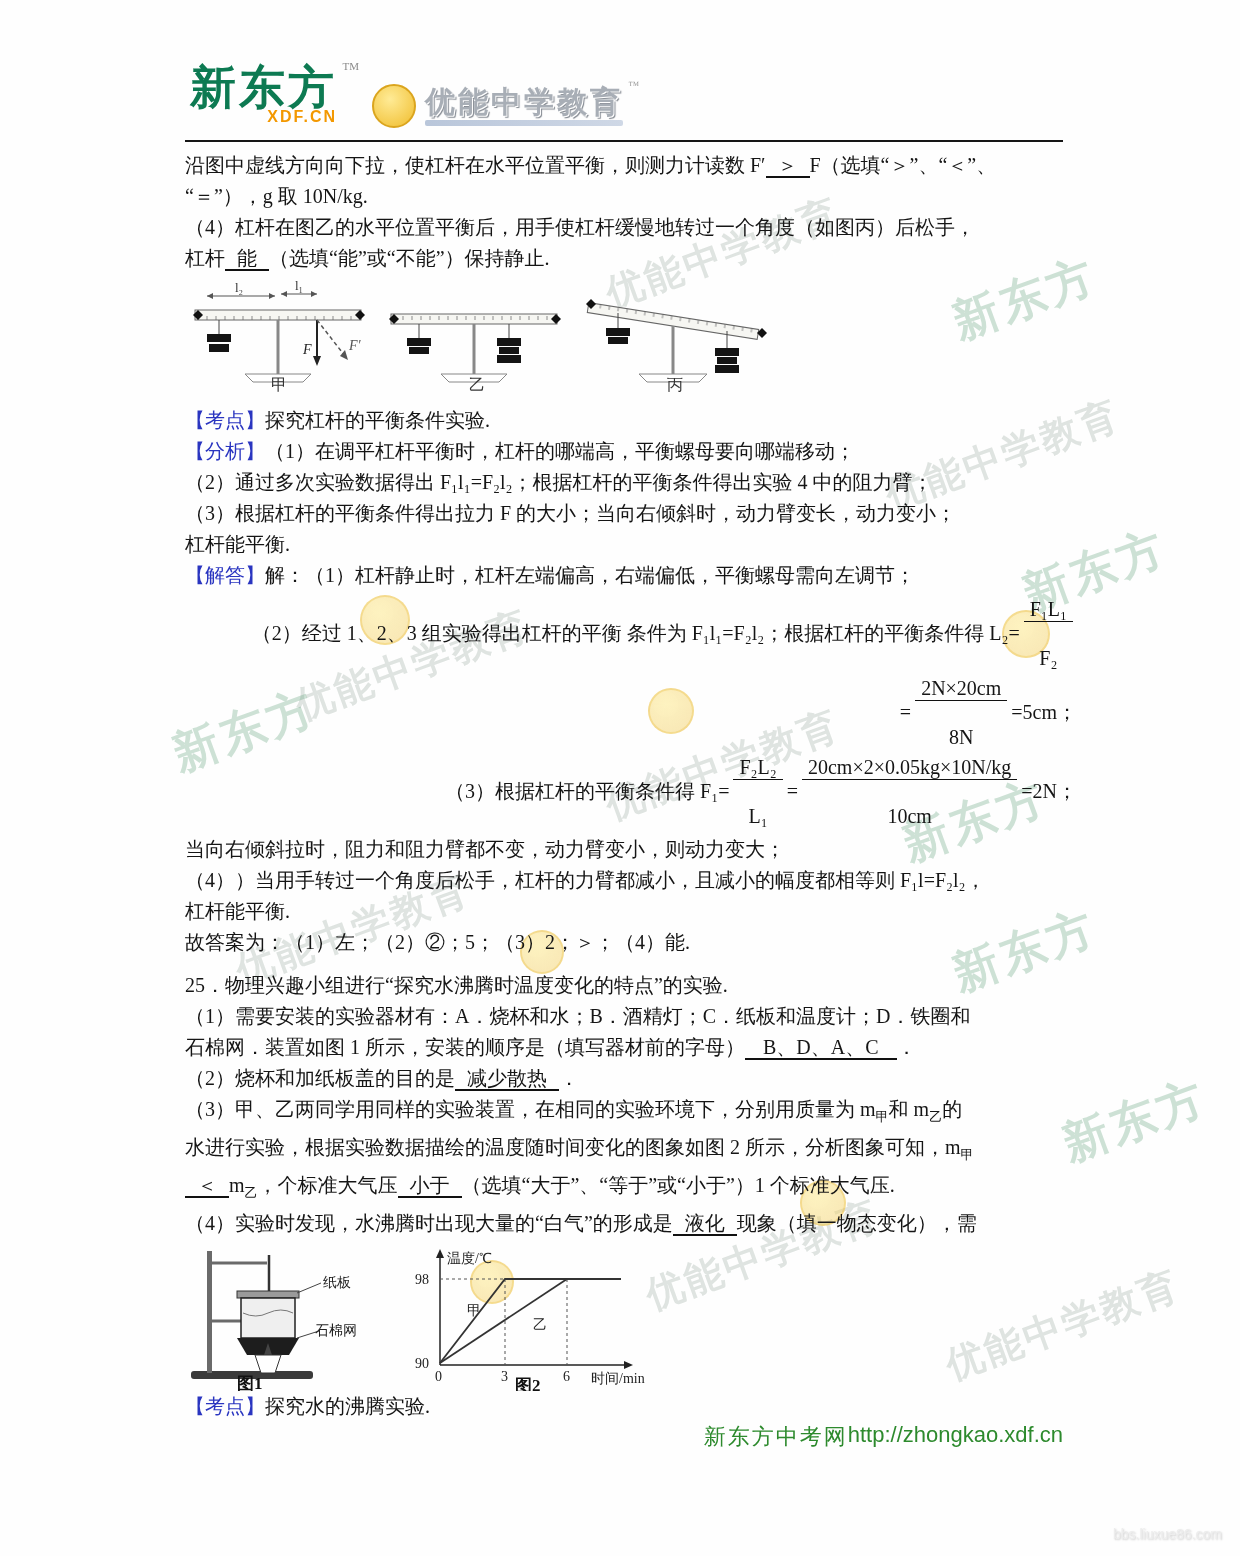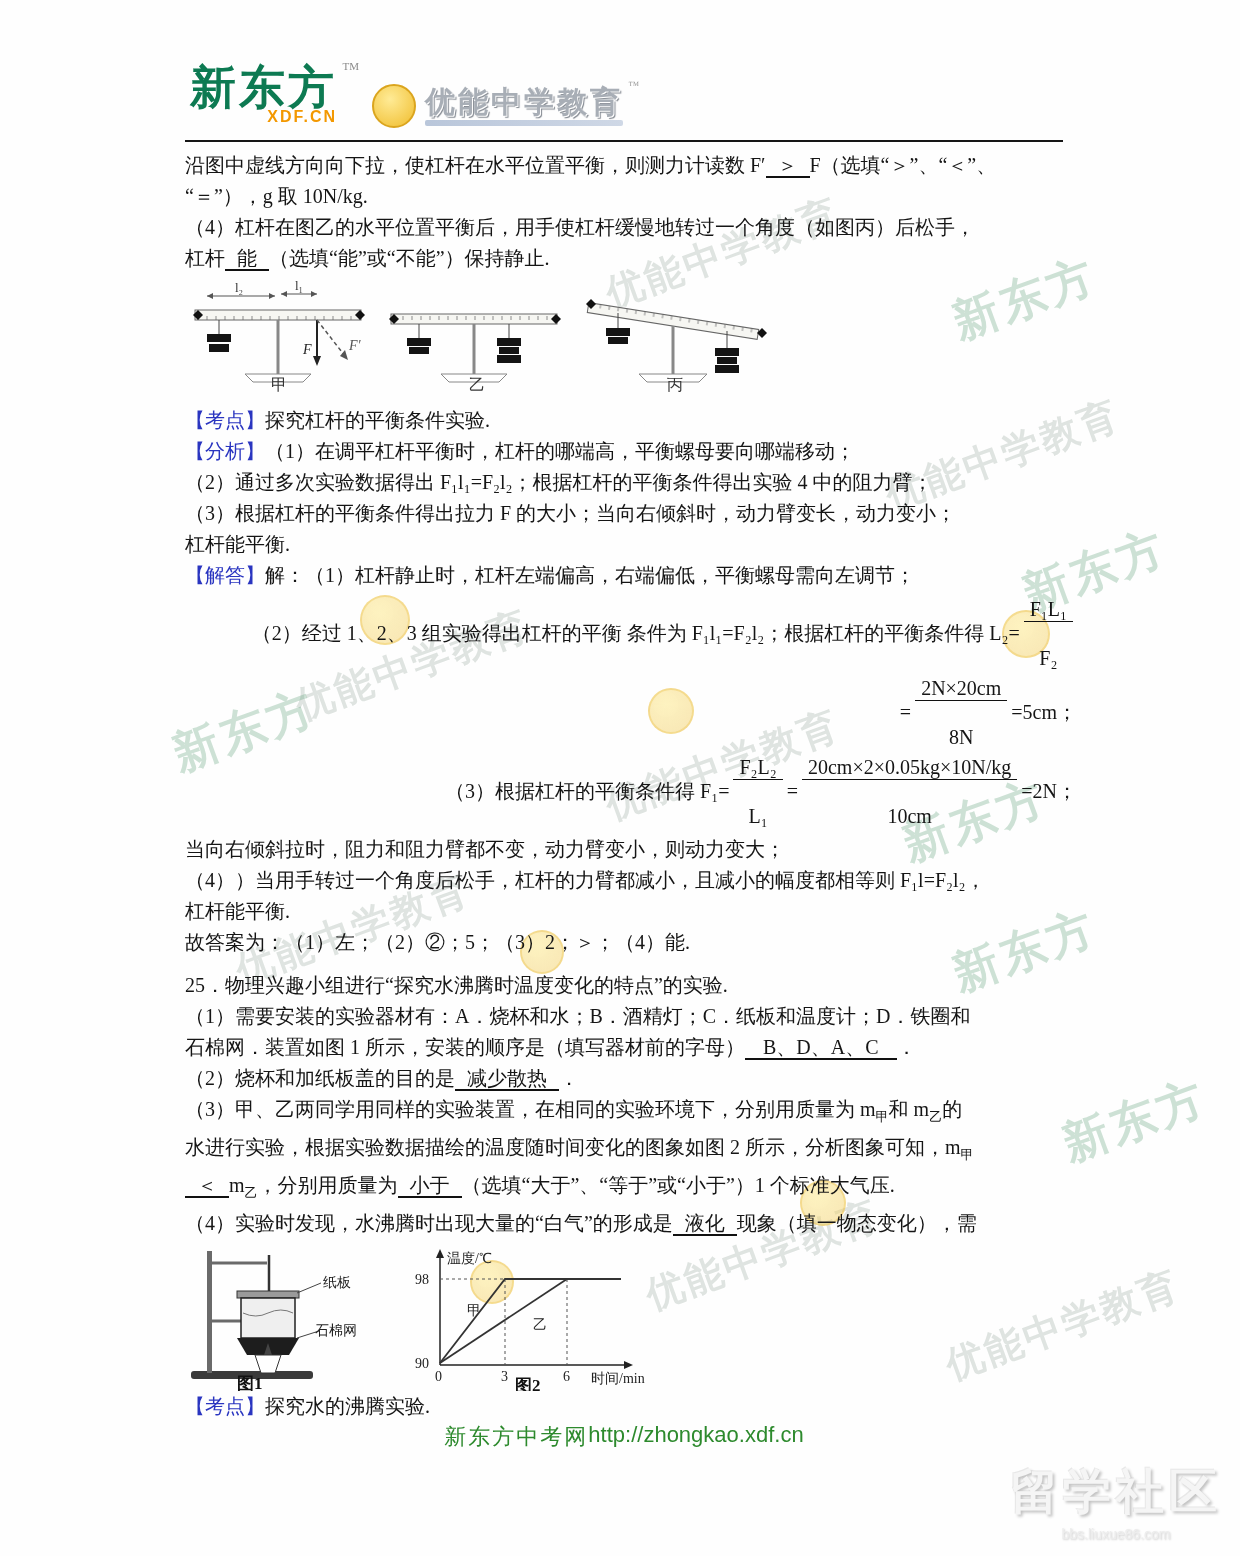--- a/index.html
+++ b/index.html
@@ -44,21 +44,21 @@
   .fline{display:flex;align-items:center;margin:6px 0;min-height:54px;white-space:nowrap;justify-content:flex-end;}
   .frac{display:inline-block;text-align:center;vertical-align:middle;margin:0 4px;line-height:1.2;}
   .frac .num{display:block;border-bottom:1.5px solid #111;padding:0 6px;}
   .frac .den{display:block;padding:0 6px;margin-top:24px;}
   .gap{height:12px;}
   .fig-levers{margin:2px 0 2px 0;}
   .fig-bottom{display:flex;align-items:flex-end;gap:30px;margin:4px 0 0 0;}
   svg text{font-family:"Liberation Serif",serif;}
   
   .footer{position:absolute;top:1422px;left:185px;width:878px;z-index:2;display:flex;
-          justify-content:center;font-size:22px;color:#2d8a2d;}
+          justify-content:flex-end;font-size:22px;color:#2d8a2d;}
   .footer .site{letter-spacing:2px;}
   .footer .url{font-family:"Liberation Sans",sans-serif;}
   
   .community{position:absolute;right:18px;bottom:14px;z-index:1;text-align:center;}
   .community-title{font-family:"Liberation Sans",sans-serif;font-size:48px;font-weight:900;
       letter-spacing:5px;color:#f5f5f5;
       text-shadow:2px 2px 3px #c2c2c2,-1px -1px 0 #e8e8e8;}
   .community-url{font-family:"Liberation Sans",sans-serif;font-size:14px;color:#ededed;
       text-shadow:1px 1px 2px #cccccc;margin-top:2px;}
 </style>
@@ -222,21 +222,21 @@
     <div class="tline">故答案为：（1）左；（2）②；5；（3）2；＞；（4）能.</div>
 
     <div class="gap"></div>
 
     <div class="tline">25．物理兴趣小组进行“探究水沸腾时温度变化的特点”的实验.</div>
     <div class="tline">（1）需要安装的实验器材有：A．烧杯和水；B．酒精灯；C．纸板和温度计；D．铁圈和</div>
     <div class="tline"><span>石棉网．装置如图 1 所示，安装的顺序是（填写器材前的字母）</span><span class="ans-wide">B、D、A、C</span><span>．</span></div>
     <div class="tline"><span>（2）烧杯和加纸板盖的目的是</span><span class="ans">减少散热</span><span>．</span></div>
     <div class="tline"><span>（3）甲、乙两同学用同样的实验装置，在相同的实验环境下，分别用质量为 m</span><sub class="msub">甲</sub><span>和 m</span><sub class="msub">乙</sub><span>的</span></div>
     <div class="tline"><span>水进行实验，根据实验数据描绘的温度随时间变化的图象如图 2 所示，分析图象可知，m</span><sub class="msub">甲</sub></div>
-    <div class="tline"><span class="ans">＜</span><span>m</span><sub class="msub">乙</sub><span>，分别用质量为</span><span class="ans">小于</span><span>（选填“大于”、“等于”或“小于”）1 个标准大气压.</span></div>
+    <div class="tline"><span class="ans">＜</span><span>m</span><sub class="msub">乙</sub><span>，个标准大气压</span><span class="ans">小于</span><span>（选填“大于”、“等于”或“小于”）1 个标准大气压.</span></div>
     <div class="tline"><span>（4）实验时发现，水沸腾时出现大量的“白气”的形成是</span><span class="ans">液化</span><span>现象（填一物态变化），需</span></div>
 
     <div class="fig-bottom">
       <svg width="180" height="148" viewBox="0 0 180 148">
         <rect x="6" y="128" width="122" height="8" rx="3" fill="#3a3a3a"></rect>
         <rect x="22" y="8" width="5" height="122" fill="#6a6a6a"></rect>
         <line x1="27" y1="20" x2="82" y2="20" stroke="#6a6a6a" stroke-width="3"></line>
         <line x1="27" y1="78" x2="56" y2="78" stroke="#6a6a6a" stroke-width="3"></line>
         <line x1="84" y1="12" x2="84" y2="58" stroke="#333" stroke-width="2.5"></line>
         <rect x="52" y="48" width="62" height="7" fill="#9a9a9a" stroke="#333"></rect>
@@ -276,17 +276,16 @@
 
     <div class="tline"><span class="tag">【考点】</span><span>探究水的沸腾实验.</span></div>
   </div>
 
   <div class="footer">
     <span class="site">新东方中考网</span>
     <span class="url">http://zhongkao.xdf.cn</span>
   </div>
 
   <div class="community">
-    <div class="community-title">留学社区</div>
     <div class="community-url">bbs.liuxue86.com</div>
   </div>
 
 </div>
 
 </body></html>

